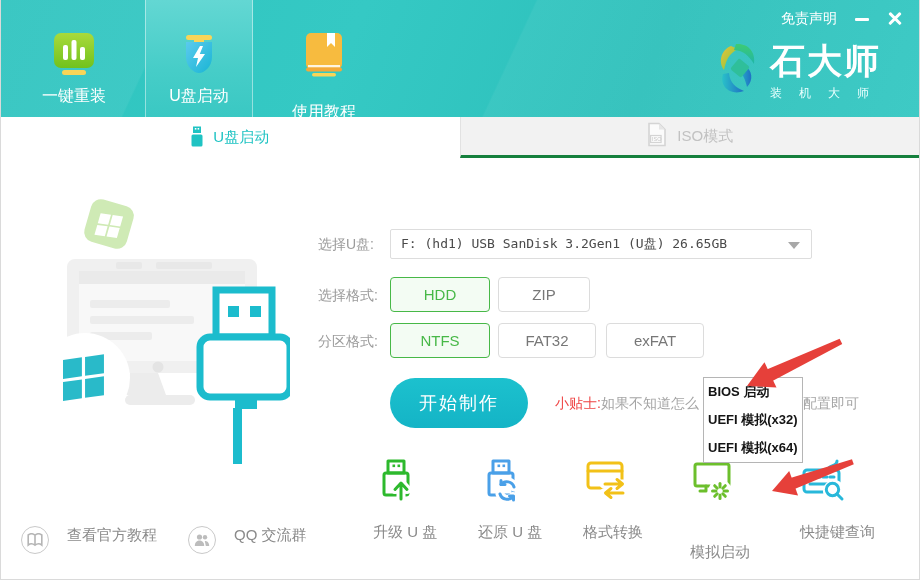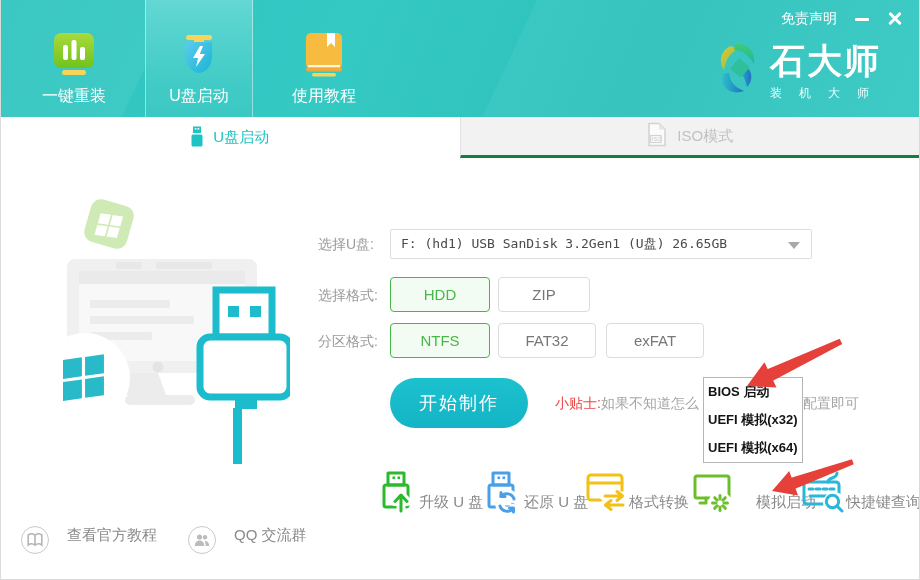--- a/index.html
+++ b/index.html
@@ -16,21 +16,21 @@
     background:linear-gradient(112deg,#2fc4bf 0%,#35c9c4 38%,#2dc0bb 70%,#34c7c2 100%);
   }
   .header:before { content:""; position:absolute; inset:0;
     background:linear-gradient(115deg, rgba(255,255,255,.06) 18%, rgba(255,255,255,0) 18.2%, rgba(255,255,255,0) 55%, rgba(255,255,255,.05) 55.2%); }
   .main-tab { position:absolute; top:0; height:117px; display:flex; flex-direction:column; align-items:center; padding-top:29px; cursor:pointer; }
   .main-tab .mt-label { margin-top:9px; font-size:16px; color:#fff; }
   .main-tab.active {
     background:linear-gradient(180deg,#63d7d3 0%,#46cdc8 60%,#3ac8c3 100%);
     border-left:1px solid rgba(255,255,255,.45); border-right:1px solid rgba(255,255,255,.45);
   }
-  .mt1 { left:18px; width:112px; } .mt2 { left:145px; width:108px; } .mt3 { left:268px; width:112px; }
+  .mt1 { left:18px; width:112px; } .mt2 { left:145px; width:108px; } .mt3 { left:268px; width:112px;gap:16px; }
   .hicon { width:48px; height:48px; position:relative; }
 
   
   .disclaimer { position:absolute; left:781px; top:10px; font-size:14px; color:#fff; cursor:pointer; z-index:3; }
   .win-btn { position:absolute; top:8px; width:22px; height:22px; cursor:pointer; z-index:3; }
   .btn-min { left:851px; } .btn-min:before { content:""; position:absolute; left:4px; top:10px; width:14px; height:3px; background:#fff; border-radius:1px; }
   .btn-close { left:884px; }
   .btn-close:before,.btn-close:after { content:""; position:absolute; left:3px; top:9px; width:16px; height:3.2px; background:#fff; border-radius:1px; }
   .btn-close:before { transform:rotate(45deg);} .btn-close:after { transform:rotate(-45deg);}
 
@@ -78,21 +78,21 @@
     border:1px solid #b5b5b5; z-index:5; display:flex; flex-direction:column; }
   .boot-item { flex:1; display:flex; align-items:center; padding-left:4px; font-size:13px; font-weight:600; color:#141414; cursor:pointer; }
 
   .arrows { position:absolute; inset:0; z-index:7; pointer-events:none; }
 
   
   .flink { position:absolute; display:flex; align-items:flex-start; gap:18px; cursor:pointer; }
   .flink-circle { width:28px; height:28px; border:1.5px solid #c9c9c9; border-radius:50%;
     display:flex; align-items:center; justify-content:center; }
   .flink-label { font-size:15px; color:#8a8a8a; }
-  .tool { position:absolute; top:311px; width:104px; display:flex; flex-direction:row; align-items:center; cursor:pointer; }
+  .tool { position:absolute; top:299px; width:104px; display:flex; flex-direction:column; cursor:pointer; }
   .tool-label { margin-top:16px; font-size:15px; color:#8a8a8a; white-space:nowrap; }
 </style>
 </head>
 <body>
 
 <div class="app">
 
   <div class="header">
 
     <div class="main-tab mt1">

